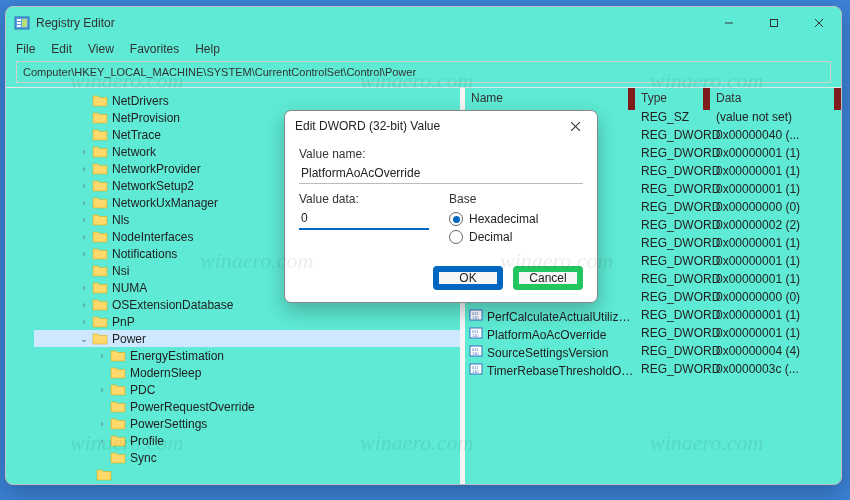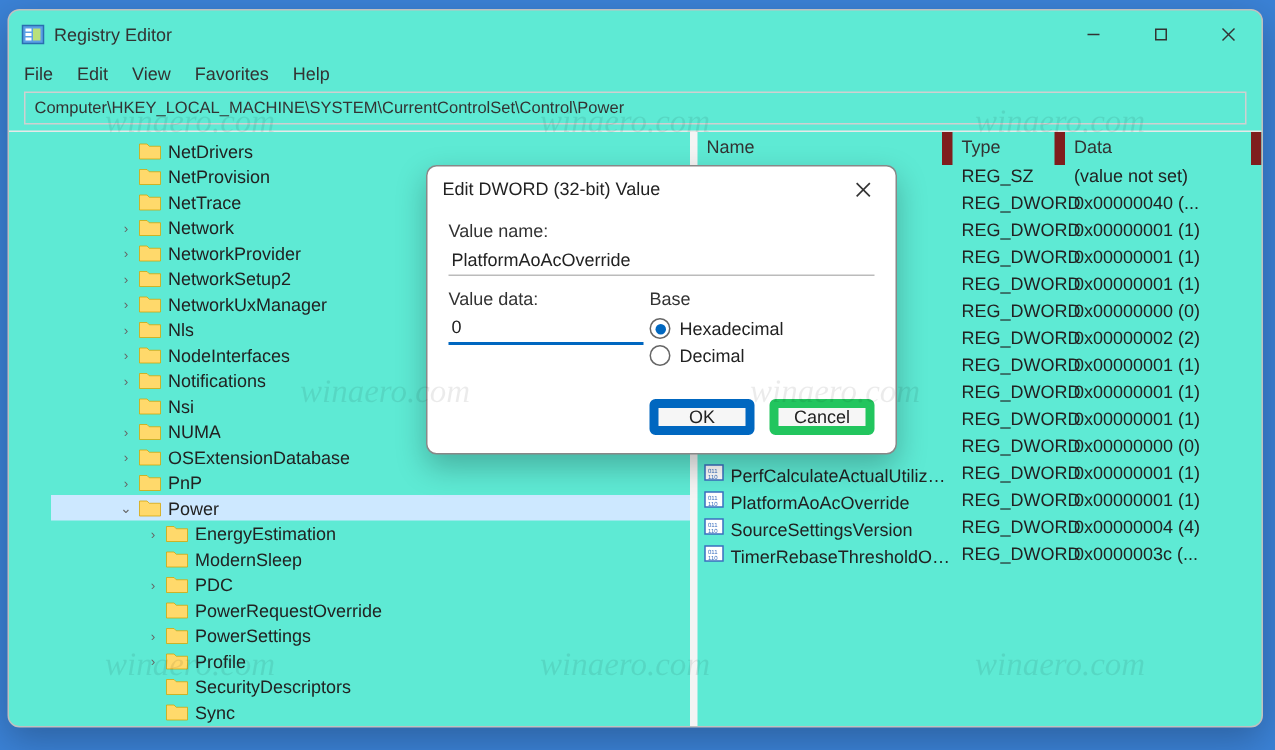--- a/index.html
+++ b/index.html
@@ -35,21 +35,21 @@
 .truncate { overflow: hidden; text-overflow: ellipsis; white-space: nowrap; }
 
 .dialog { position: absolute; left: 284px; top: 110px; width: 314px; background: #fff; border: 1px solid #888; border-radius: 7px; box-shadow: 0 8px 20px rgba(0,0,0,.25); font-size: 12px; }
 .dialog .dtitle { height: 30px; display: flex; align-items: center; padding: 0 10px; }
 .dialog .dtitle span { flex: 1; color: #222; }
 .dialog .dclose { width: 24px; height: 24px; display: flex; align-items: center; justify-content: center; color: #555; }
 .dialog .dbody { padding: 6px 14px 12px 14px; }
 .dlabel { color: #333; margin-bottom: 2px; }
 .dinput { width: 100%; border: none; border-bottom: 1px solid #bbb; padding: 3px 2px; font-size: 12px; color: #222; margin-bottom: 8px; }
 .dinput.focused { border-bottom: 2px solid #0067c0; }
-.drow { display: flex; gap: 4px; }
+.drow { display: flex; gap: 20px; }
 .dcol-left { width: 130px; }
 .dcol-right { flex: 1; }
 .fieldset-label { color: #333; margin-bottom: 6px; }
 .radio-row { display: flex; align-items: center; gap: 6px; margin-bottom: 4px; color: #222; }
 .radio-row .radio-dot { width: 14px; height: 14px; border: 1px solid #666; border-radius: 50%; display: flex; align-items: center; justify-content: center; }
 .radio-row.checked .radio-dot::after { content: ""; width: 7px; height: 7px; background: #0067c0; border-radius: 50%; }
 .dbuttons { display: flex; justify-content: flex-end; gap: 10px; margin-top: 18px; }
 .dbtn { min-width: 70px; height: 24px; border: 6px solid #22c55e; background: #f6f6f6; border-radius: 4px; font-size: 12px; color: #222; display: flex; align-items: center; justify-content: center; }
 .dbtn.primary { border-color: #0067c0; }
 
@@ -244,27 +244,20 @@
           <svg class="folder" viewBox="0 0 16 16">
             <path d="M1 3h5l1.5 1.5H15V13H1z" fill="#ffd96b" stroke="#d4a300" stroke-width=".5"></path>
           </svg>
           <span class="truncate">Profile</span>
         </div>
         <div class="tree-item depth-1">
           <span class="exp"></span>
           <svg class="folder" viewBox="0 0 16 16">
             <path d="M1 3h5l1.5 1.5H15V13H1z" fill="#ffd96b" stroke="#d4a300" stroke-width=".5"></path>
           </svg>
-          <span class="truncate">SecurityDescriptors</span>
-        </div>
-        <div class="tree-item depth-1">
-          <span class="exp"></span>
-          <svg class="folder" viewBox="0 0 16 16">
-            <path d="M1 3h5l1.5 1.5H15V13H1z" fill="#ffd96b" stroke="#d4a300" stroke-width=".5"></path>
-          </svg>
           <span class="truncate">Sync</span>
         </div>
         <div class="tree-item depth-1">
           <svg class="folder" viewBox="0 0 16 16">
             <path d="M1 3h5l1.5 1.5H15V13H1z" fill="#ffd96b" stroke="#d4a300" stroke-width=".5"></path>
           </svg>
         </div>
       </div>
     <div class="splitter"></div>
     <div class="listpane">

